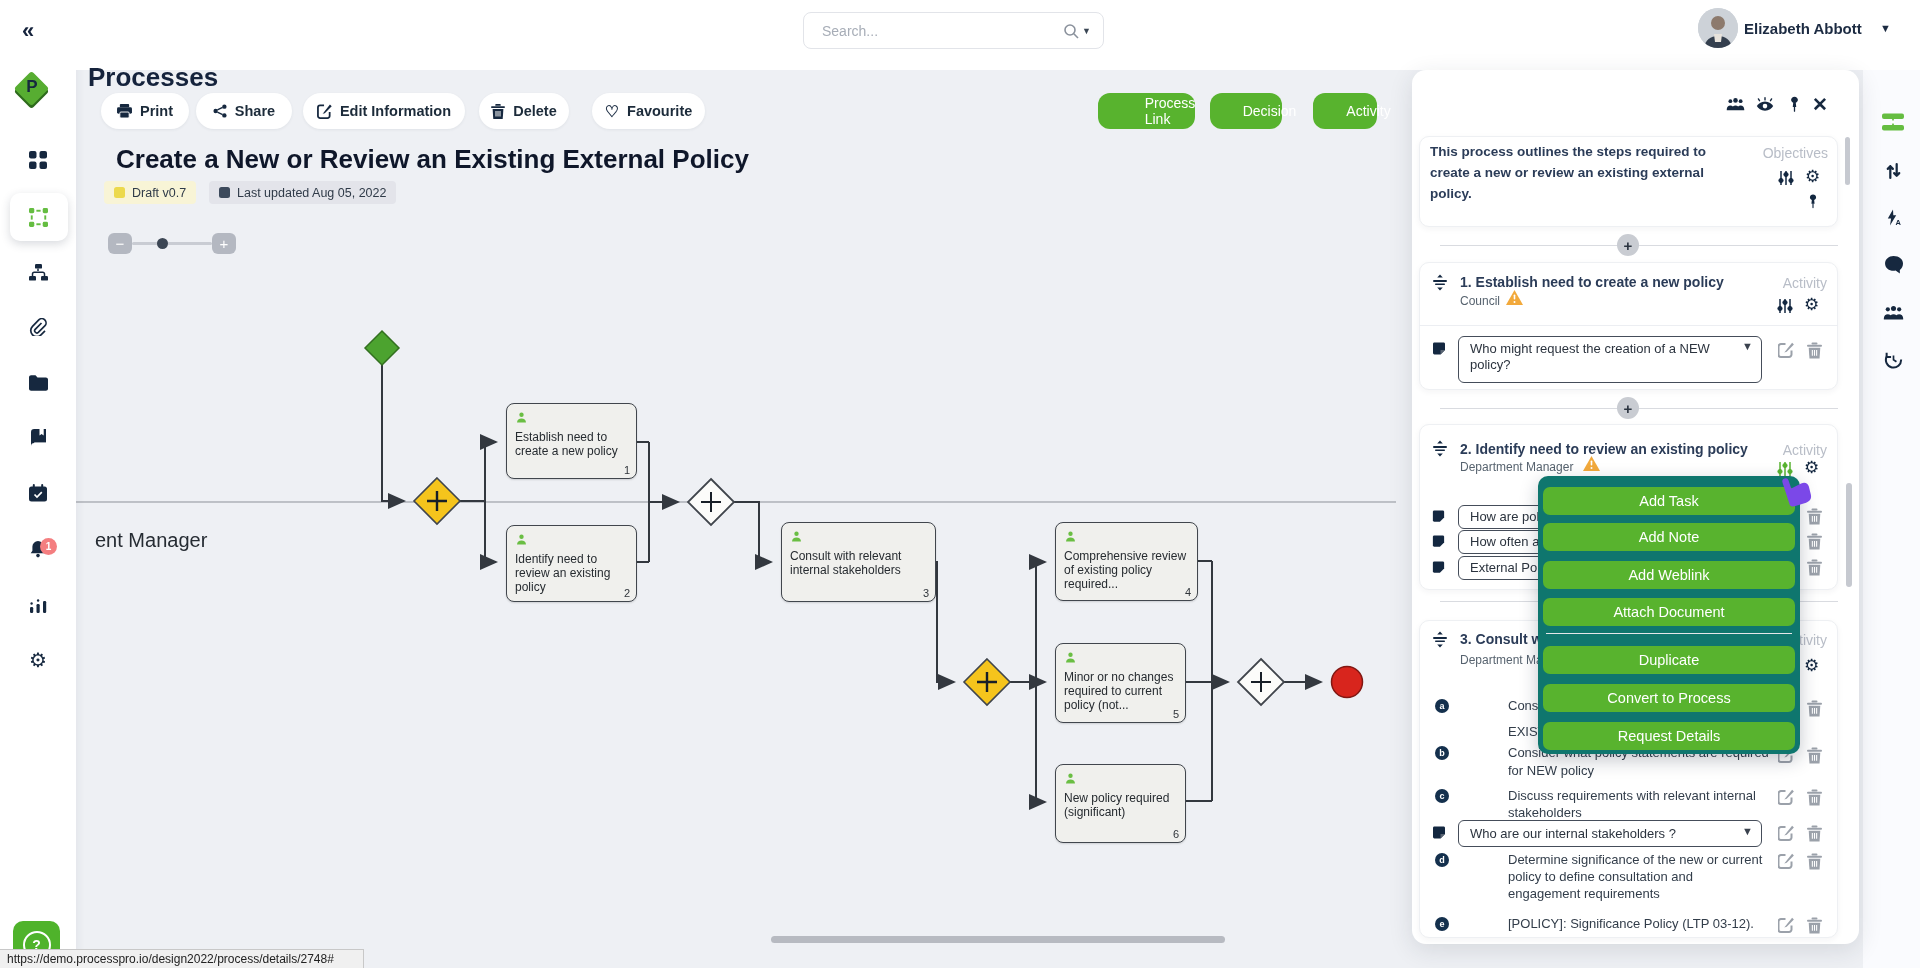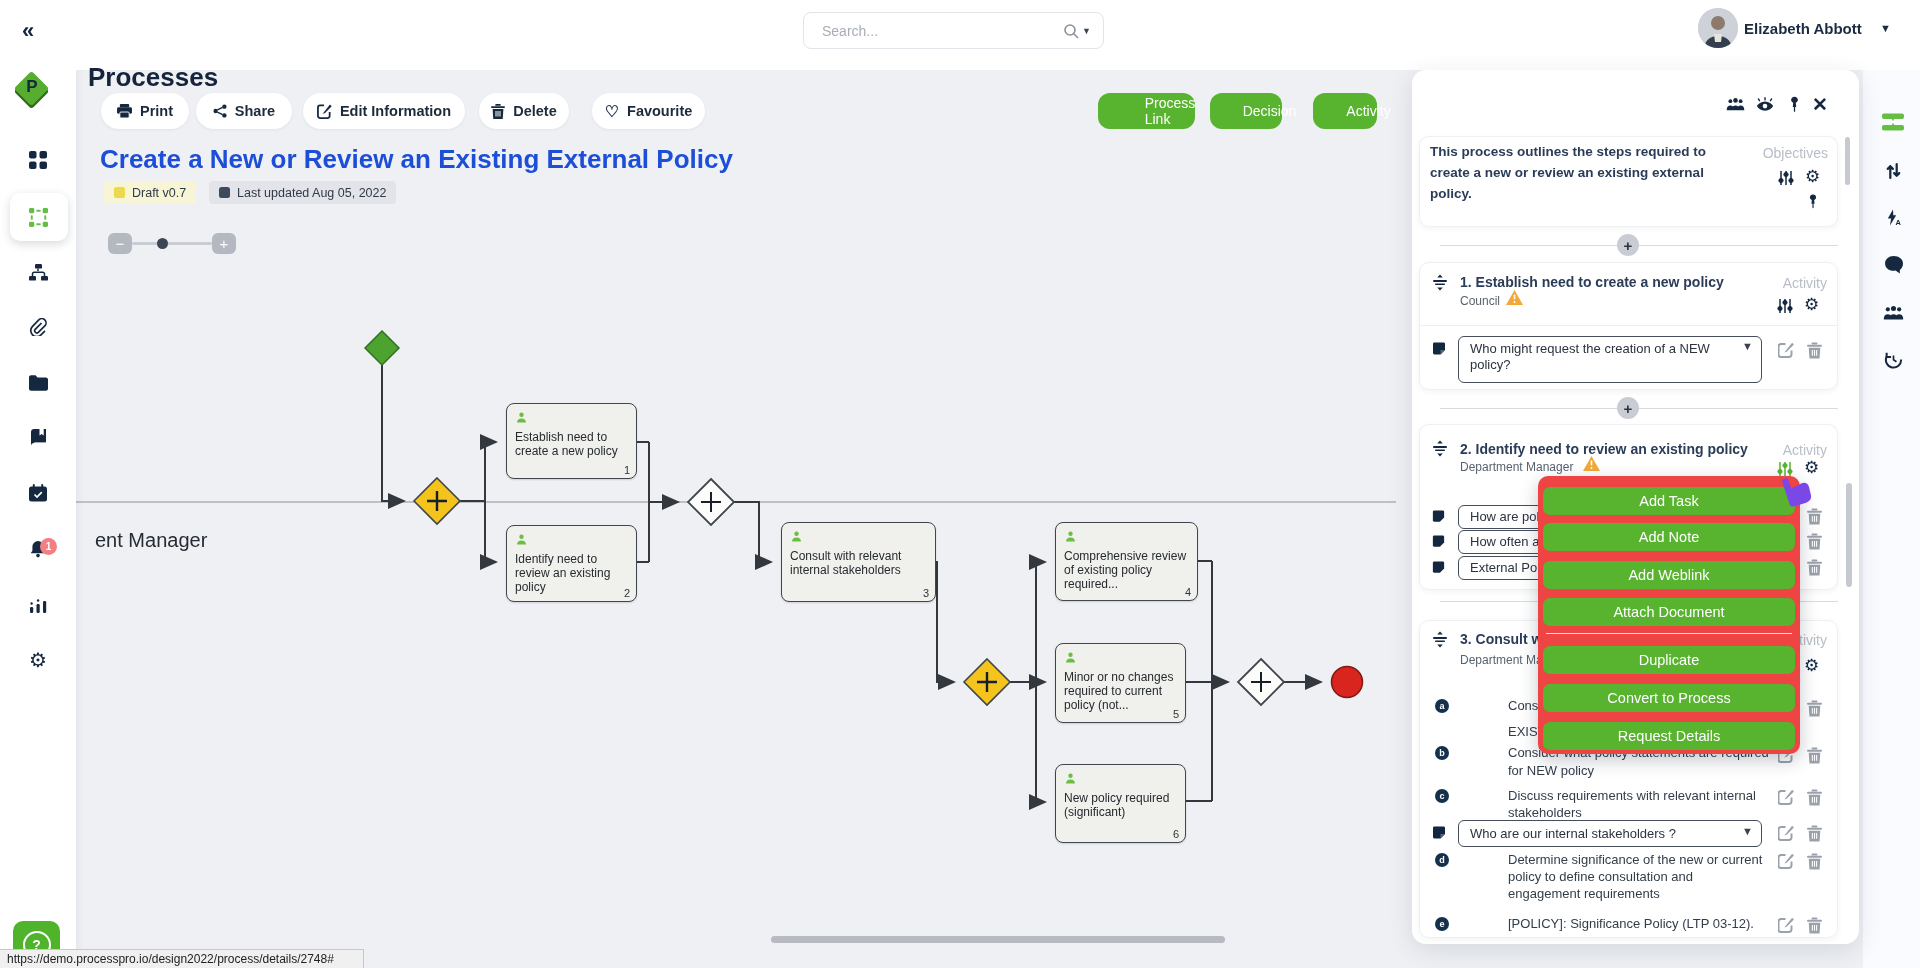--- a/index.html
+++ b/index.html
@@ -27,21 +27,21 @@
   #logo .p{position:absolute;left:0;top:5px;width:34px;text-align:center;font-weight:bold;font-size:17px;color:#16283f;}
   #badge-notif{left:40px;top:538px;width:17px;height:17px;border-radius:50%;background:#f47e80;color:#fff;
     font-size:10px;font-weight:bold;display:flex;align-items:center;justify-content:center;z-index:2;}
   #help-btn{left:13px;top:921px;width:47px;height:47px;border-radius:10px;background:#4fb32b;display:flex;align-items:center;justify-content:center;z-index:7;}
   #help-btn .q{width:24px;height:24px;border:2px solid #fff;border-radius:50%;color:#fff;font-weight:bold;font-size:14px;display:flex;align-items:center;justify-content:center;}
   
   .wbtn{top:93px;height:36px;background:#fff;border-radius:18px;display:flex;align-items:center;justify-content:center;
     gap:8px;font-size:14.5px;font-weight:bold;color:#1c2b3a;box-shadow:0 1px 3px rgba(40,50,70,.07);cursor:pointer;box-sizing:border-box;}
   .gbtn{top:93px;height:36px;background:#58b32e;border-radius:12px;display:flex;align-items:center;justify-content:center;
     color:#fff;font-size:14px;cursor:pointer;box-sizing:border-box;padding-left:47px;}
-  #page-title{left:100px;top:144px;font-size:26px;font-weight:bold;color:#1d4ed8;}
+  #page-title{left:116px;top:144px;font-size:26px;font-weight:bold;color:#0f172a;}
   .pill{top:181px;height:23px;border-radius:4px;display:flex;align-items:center;gap:7px;padding:0 10px;font-size:12.5px;color:#2f3a48;box-sizing:border-box;}
   .sq{width:11px;height:11px;border-radius:2.5px;}
   
   .zbtn{top:233px;width:24px;height:21px;border-radius:6px;background:#b4b8c1;color:#fff;font-size:15px;
     display:flex;align-items:center;justify-content:center;cursor:pointer;}
   #ztrack{left:132px;top:242px;width:80px;height:3px;background:#c9ccd3;border-radius:2px;}
   #zknob{left:157px;top:238px;width:11px;height:11px;border-radius:50%;background:#3c4654;cursor:pointer;}
   
   #lane-label{left:95px;top:529px;font-size:20px;color:#262c33;z-index:2;}
   .task{background:#f0f0ed;border:1.6px solid #41464d;border-radius:8px;box-sizing:border-box;z-index:2;
@@ -63,21 +63,21 @@
   .nb-text{font-size:13px;color:#2b333e;line-height:16px;}
   .caret{font-size:11px;color:#3a424e;}
   .divline{height:1px;background:#d9dbe0;z-index:11;}
   .pluscirc{width:22px;height:22px;border-radius:50%;background:#c9ccd2;color:#2b3440;font-size:15px;font-weight:bold;
     display:flex;align-items:center;justify-content:center;z-index:12;cursor:pointer;}
   .letter{width:14px;height:14px;border-radius:50%;background:#14304d;color:#fff;font-size:9px;font-weight:bold;
     display:flex;align-items:center;justify-content:center;z-index:12;}
   .itext{font-size:13px;color:#323d4a;z-index:12;margin-left:48px;}
   .thumb{background:#c6c9d0;border-radius:3px;z-index:13;}
   
-  #menu{left:1538px;top:476px;width:262px;height:278px;background:#ef4444;border-radius:10px;
+  #menu{left:1538px;top:476px;width:262px;height:278px;background:#0f766e;border-radius:10px;
     box-shadow:0 6px 18px rgba(20,30,50,.25);z-index:30;}
   .mbtn{left:5px;width:252px;height:28px;background:#58b32e;border-radius:7px;color:#fff;font-size:14.5px;
     display:flex;align-items:center;justify-content:center;cursor:pointer;}
   #menu-div{left:8px;top:157px;width:246px;height:1px;background:#e4e6ea;}
   #cursor{left:1770px;top:464px;z-index:40;}
   
   #rightbar{left:1862px;top:70px;width:58px;height:898px;background:#fafbfe;z-index:4;border-left:1px solid #eef0f4;}
   .strip-ic{left:1878px;width:30px;height:30px;display:flex;align-items:center;justify-content:center;cursor:pointer;}
   
   #urlbar{left:0;top:949px;width:364px;height:19px;background:#f0f0f0;border-top:1px solid #c8c8c8;border-right:1px solid #c8c8c8;

